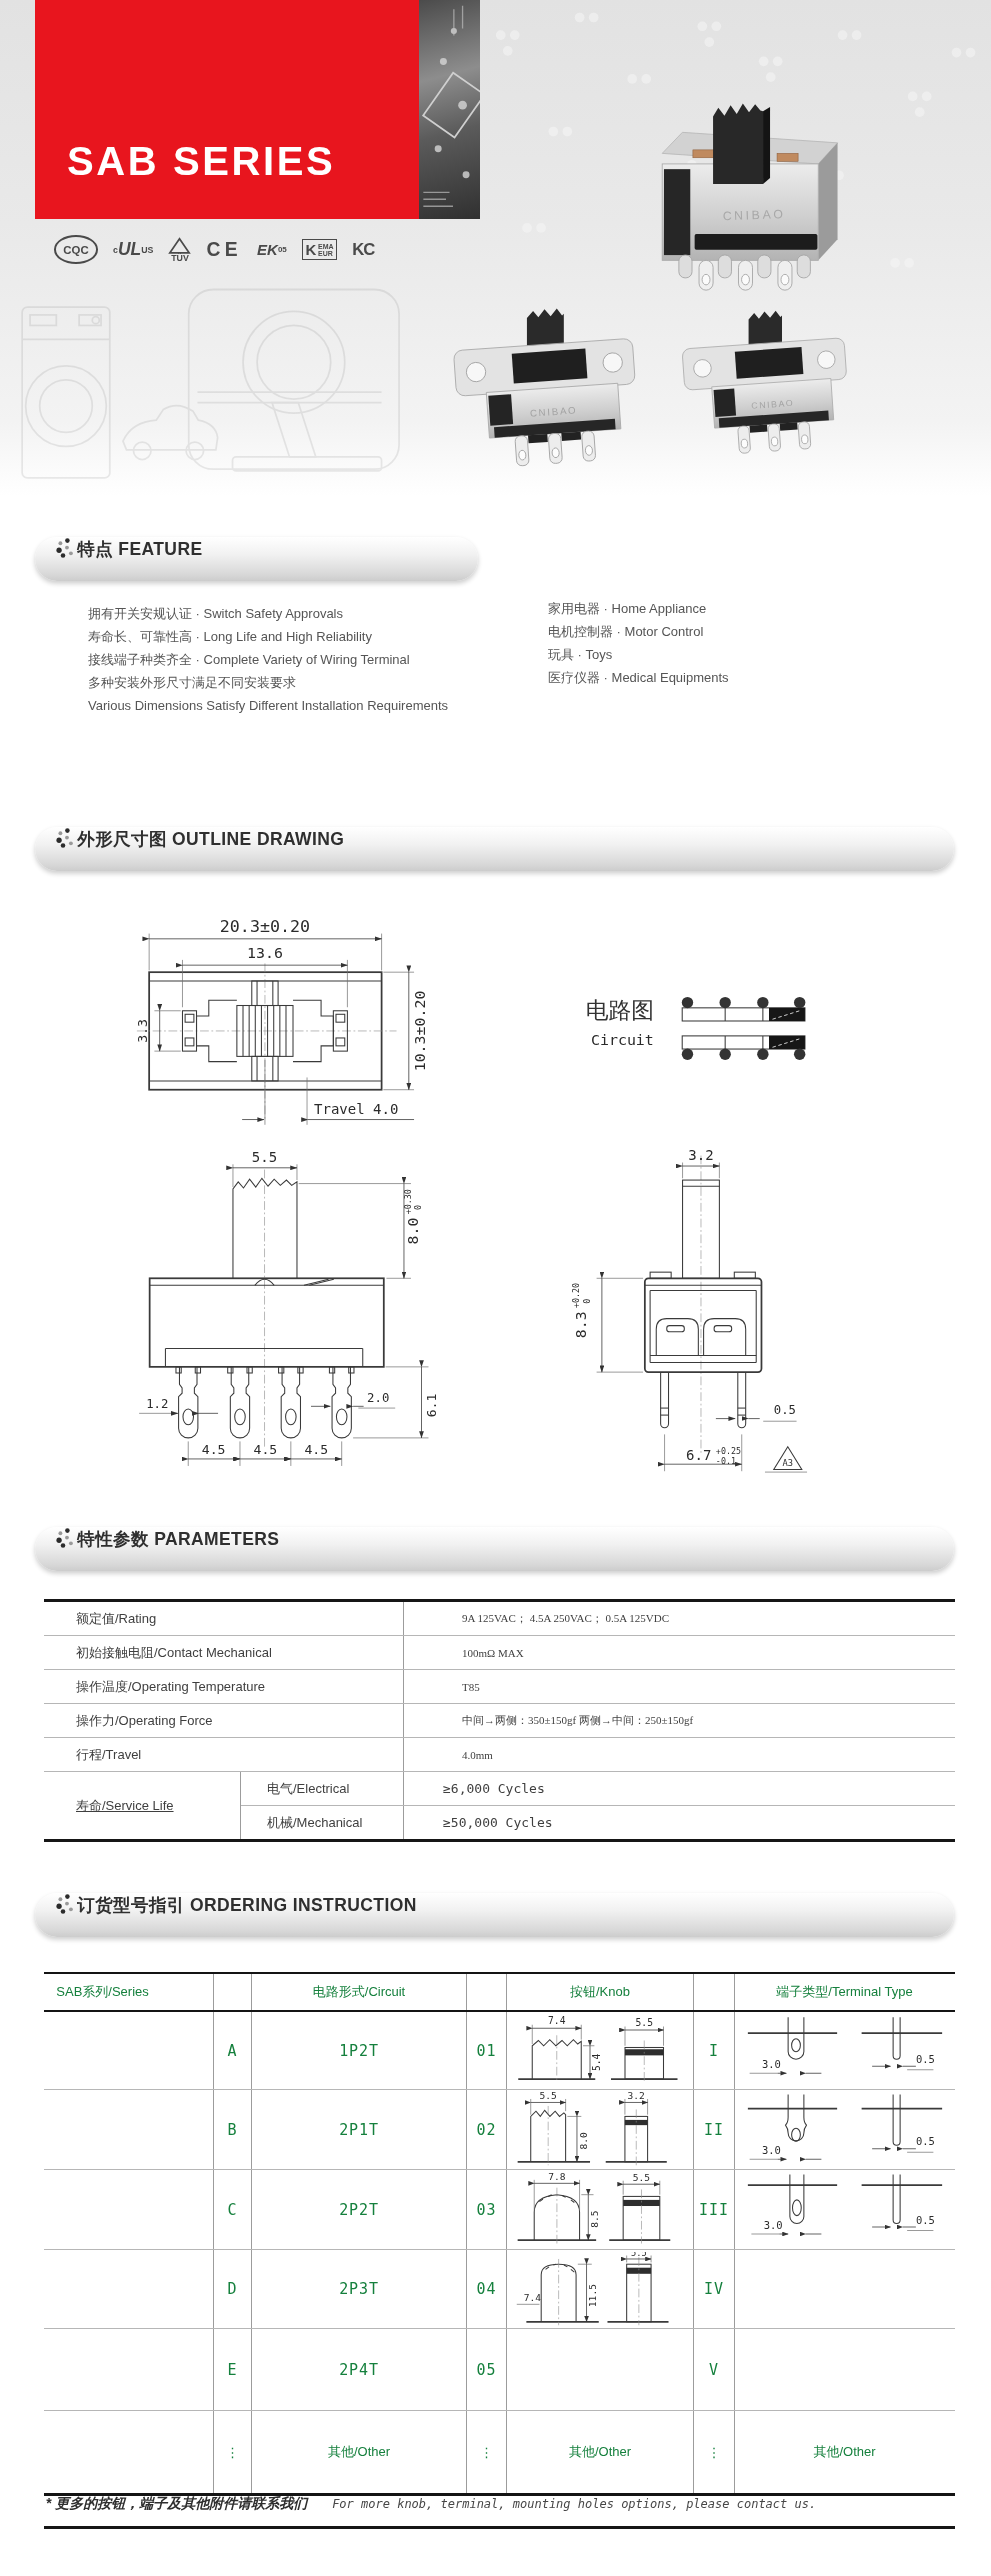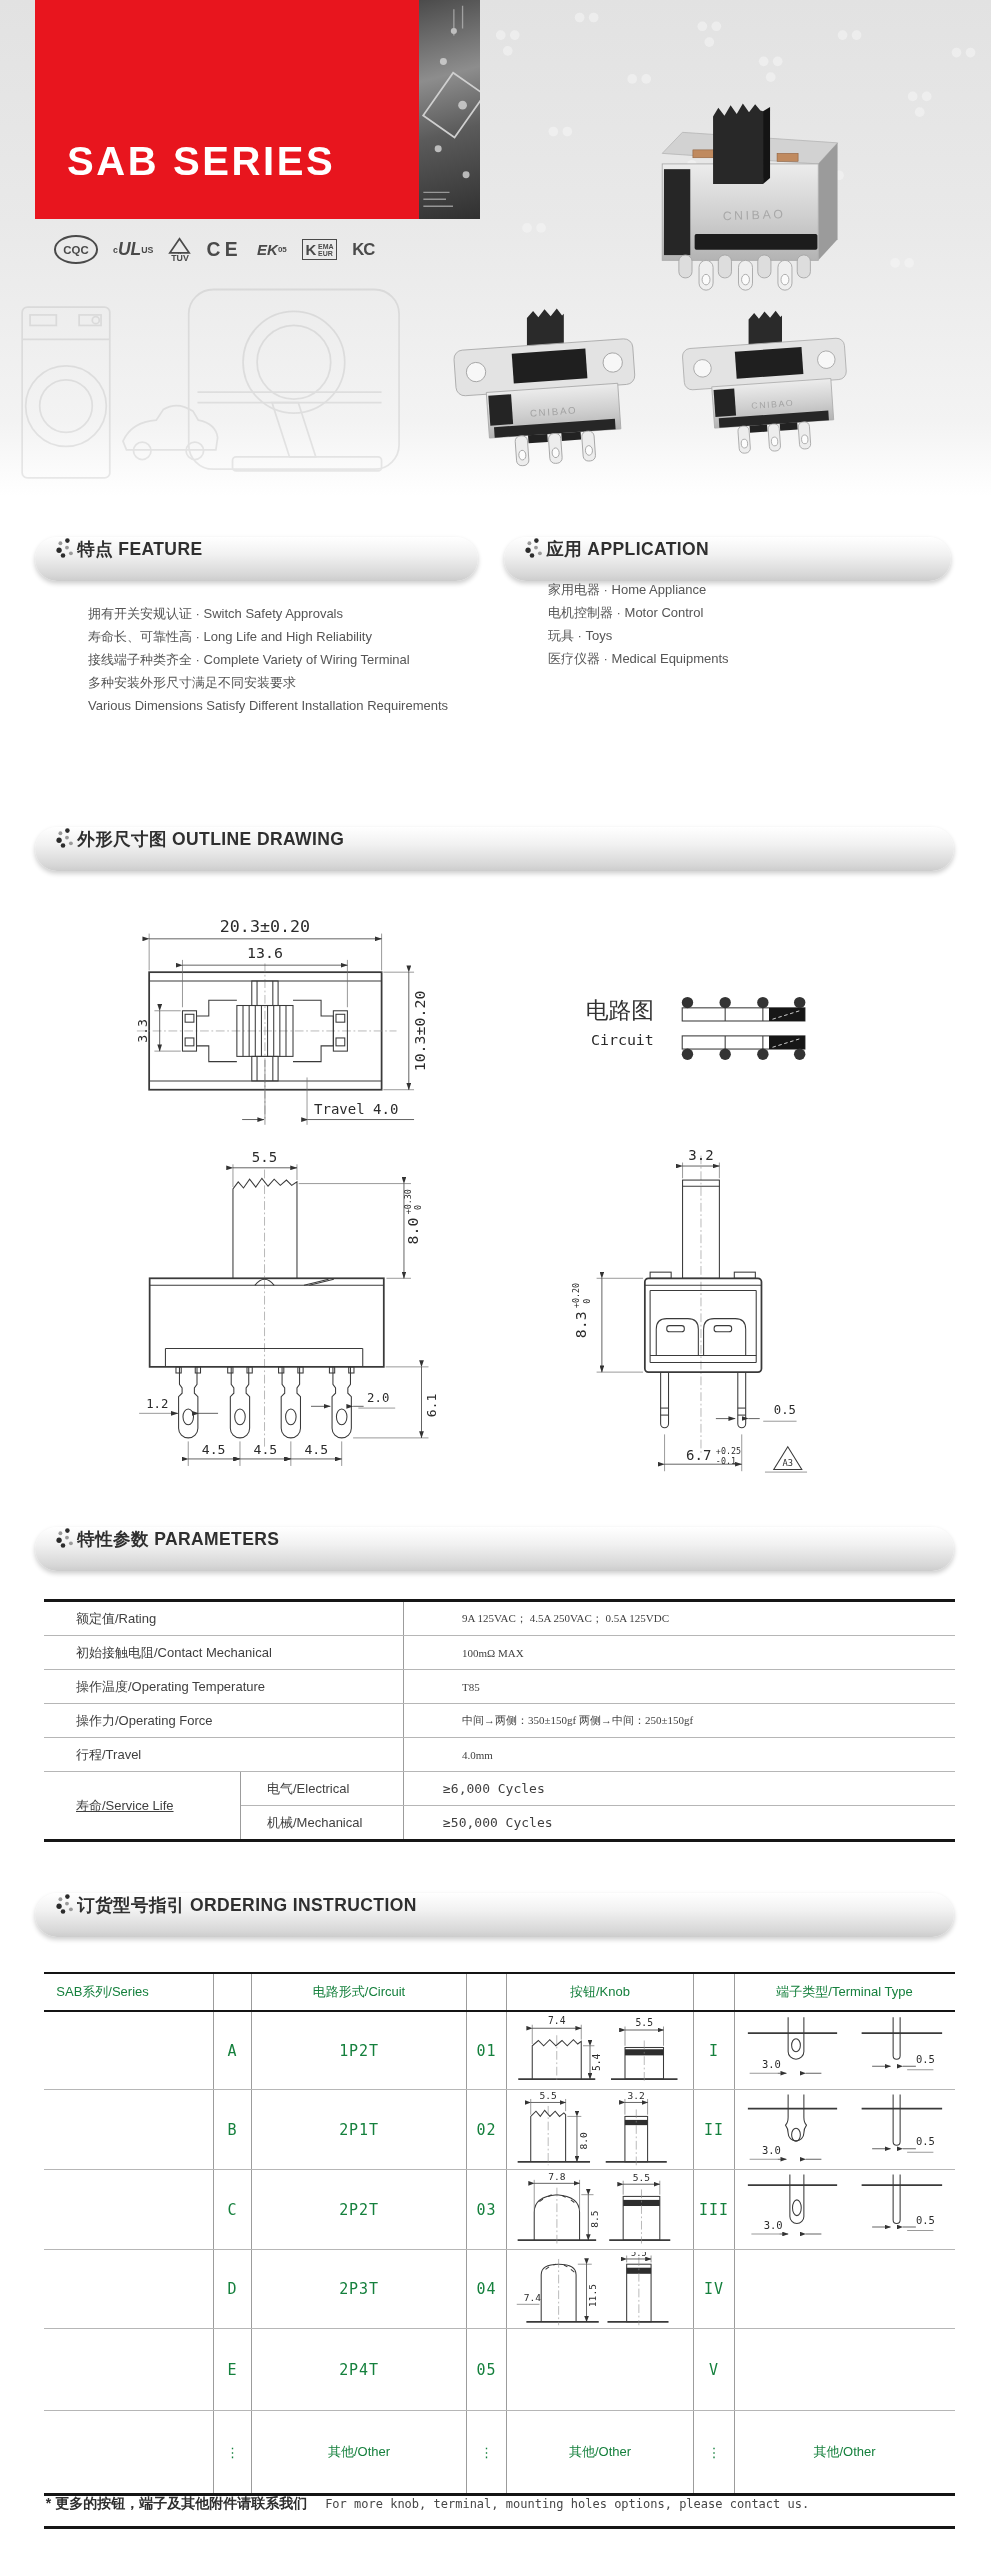--- a/index.html
+++ b/index.html
@@ -74,21 +74,21 @@
   .o-row:last-child{border-bottom:none;}
   .o-cell{box-sizing:border-box;border-right:0.9px solid #9c9c9c;display:flex;
     align-items:center;justify-content:center;font-size:13px;}
   .o-cell:last-child{border-right:none;}
   .c1{width:170px;} .c2{width:38px;} .c3{width:215px;} .c4{width:40px;}
   .c5{width:187px;} .c6{width:41px;} .c7{width:219px;}
   .mono{font-family:"DejaVu Sans Mono",monospace;font-size:15px;letter-spacing:0.9px;}
   .o-row.head .c1{justify-content:flex-start;padding-left:12.3px;}
   
   .footnote{position:absolute;left:44px;top:2490px;width:911px;box-sizing:border-box;
-    padding:5.3px 0 12.3px 1.8px;border-bottom:3.5px solid #161616;display:flex;align-items:baseline;gap:18px;}
+    padding:5.3px 0 12.3px 1.8px;border-bottom:3.5px solid #161616;display:flex;align-items:baseline;gap:25px;font-style:italic;}
   .fn-zh{font-size:14px;color:#2e2e2e;font-weight:bold;}
   .fn-en{font-size:12px;color:#474747;font-family:"DejaVu Sans Mono",monospace;}
 </style>
 </head>
 <body>
 
 <div class="page">
 
   <svg width="0" height="0" style="position:absolute" aria-hidden="true">
     <defs>
@@ -286,35 +286,29 @@
       <use href="#bswitch"></use>
     </svg>
   </div>
 
   <div class="pill" style="left:35px;top:537px;width:443px;">
     <svg class="pill-icon" viewBox="0 0 22 26">
         <use href="#dotsicon"></use>
       </svg>
     <span class="pill-title">特点 FEATURE</span>
   </div>
-  <div class="pill" style="left:504px;top:537px;width:447px;">
-    <svg class="pill-icon" viewBox="0 0 22 26">
-        <use href="#dotsicon"></use>
-      </svg>
-    <span class="pill-title">应用 APPLICATION</span>
-  </div>
 
   <div class="flist" style="left:88px;top:602px;">
     <div>拥有开关安规认证 · Switch Safety Approvals</div>
     <div>寿命长、可靠性高 · Long Life and High Reliability</div>
     <div>接线端子种类齐全 · Complete Variety of Wiring Terminal</div>
     <div>多种安装外形尺寸满足不同安装要求</div>
     <div>Various Dimensions Satisfy Different Installation Requirements</div>
   </div>
-  <div class="flist" style="left:548px;top:578px;">
+  <div class="flist" style="left:548px;top:597px;">
     <div>家用电器 · Home Appliance</div>
     <div>电机控制器 · Motor Control</div>
     <div>玩具 · Toys</div>
     <div>医疗仪器 · Medical Equipments</div>
   </div>
 
   <div class="pill" style="left:35px;top:827px;width:919px;">
     <svg class="pill-icon" viewBox="0 0 22 26">
         <use href="#dotsicon"></use>
       </svg>

